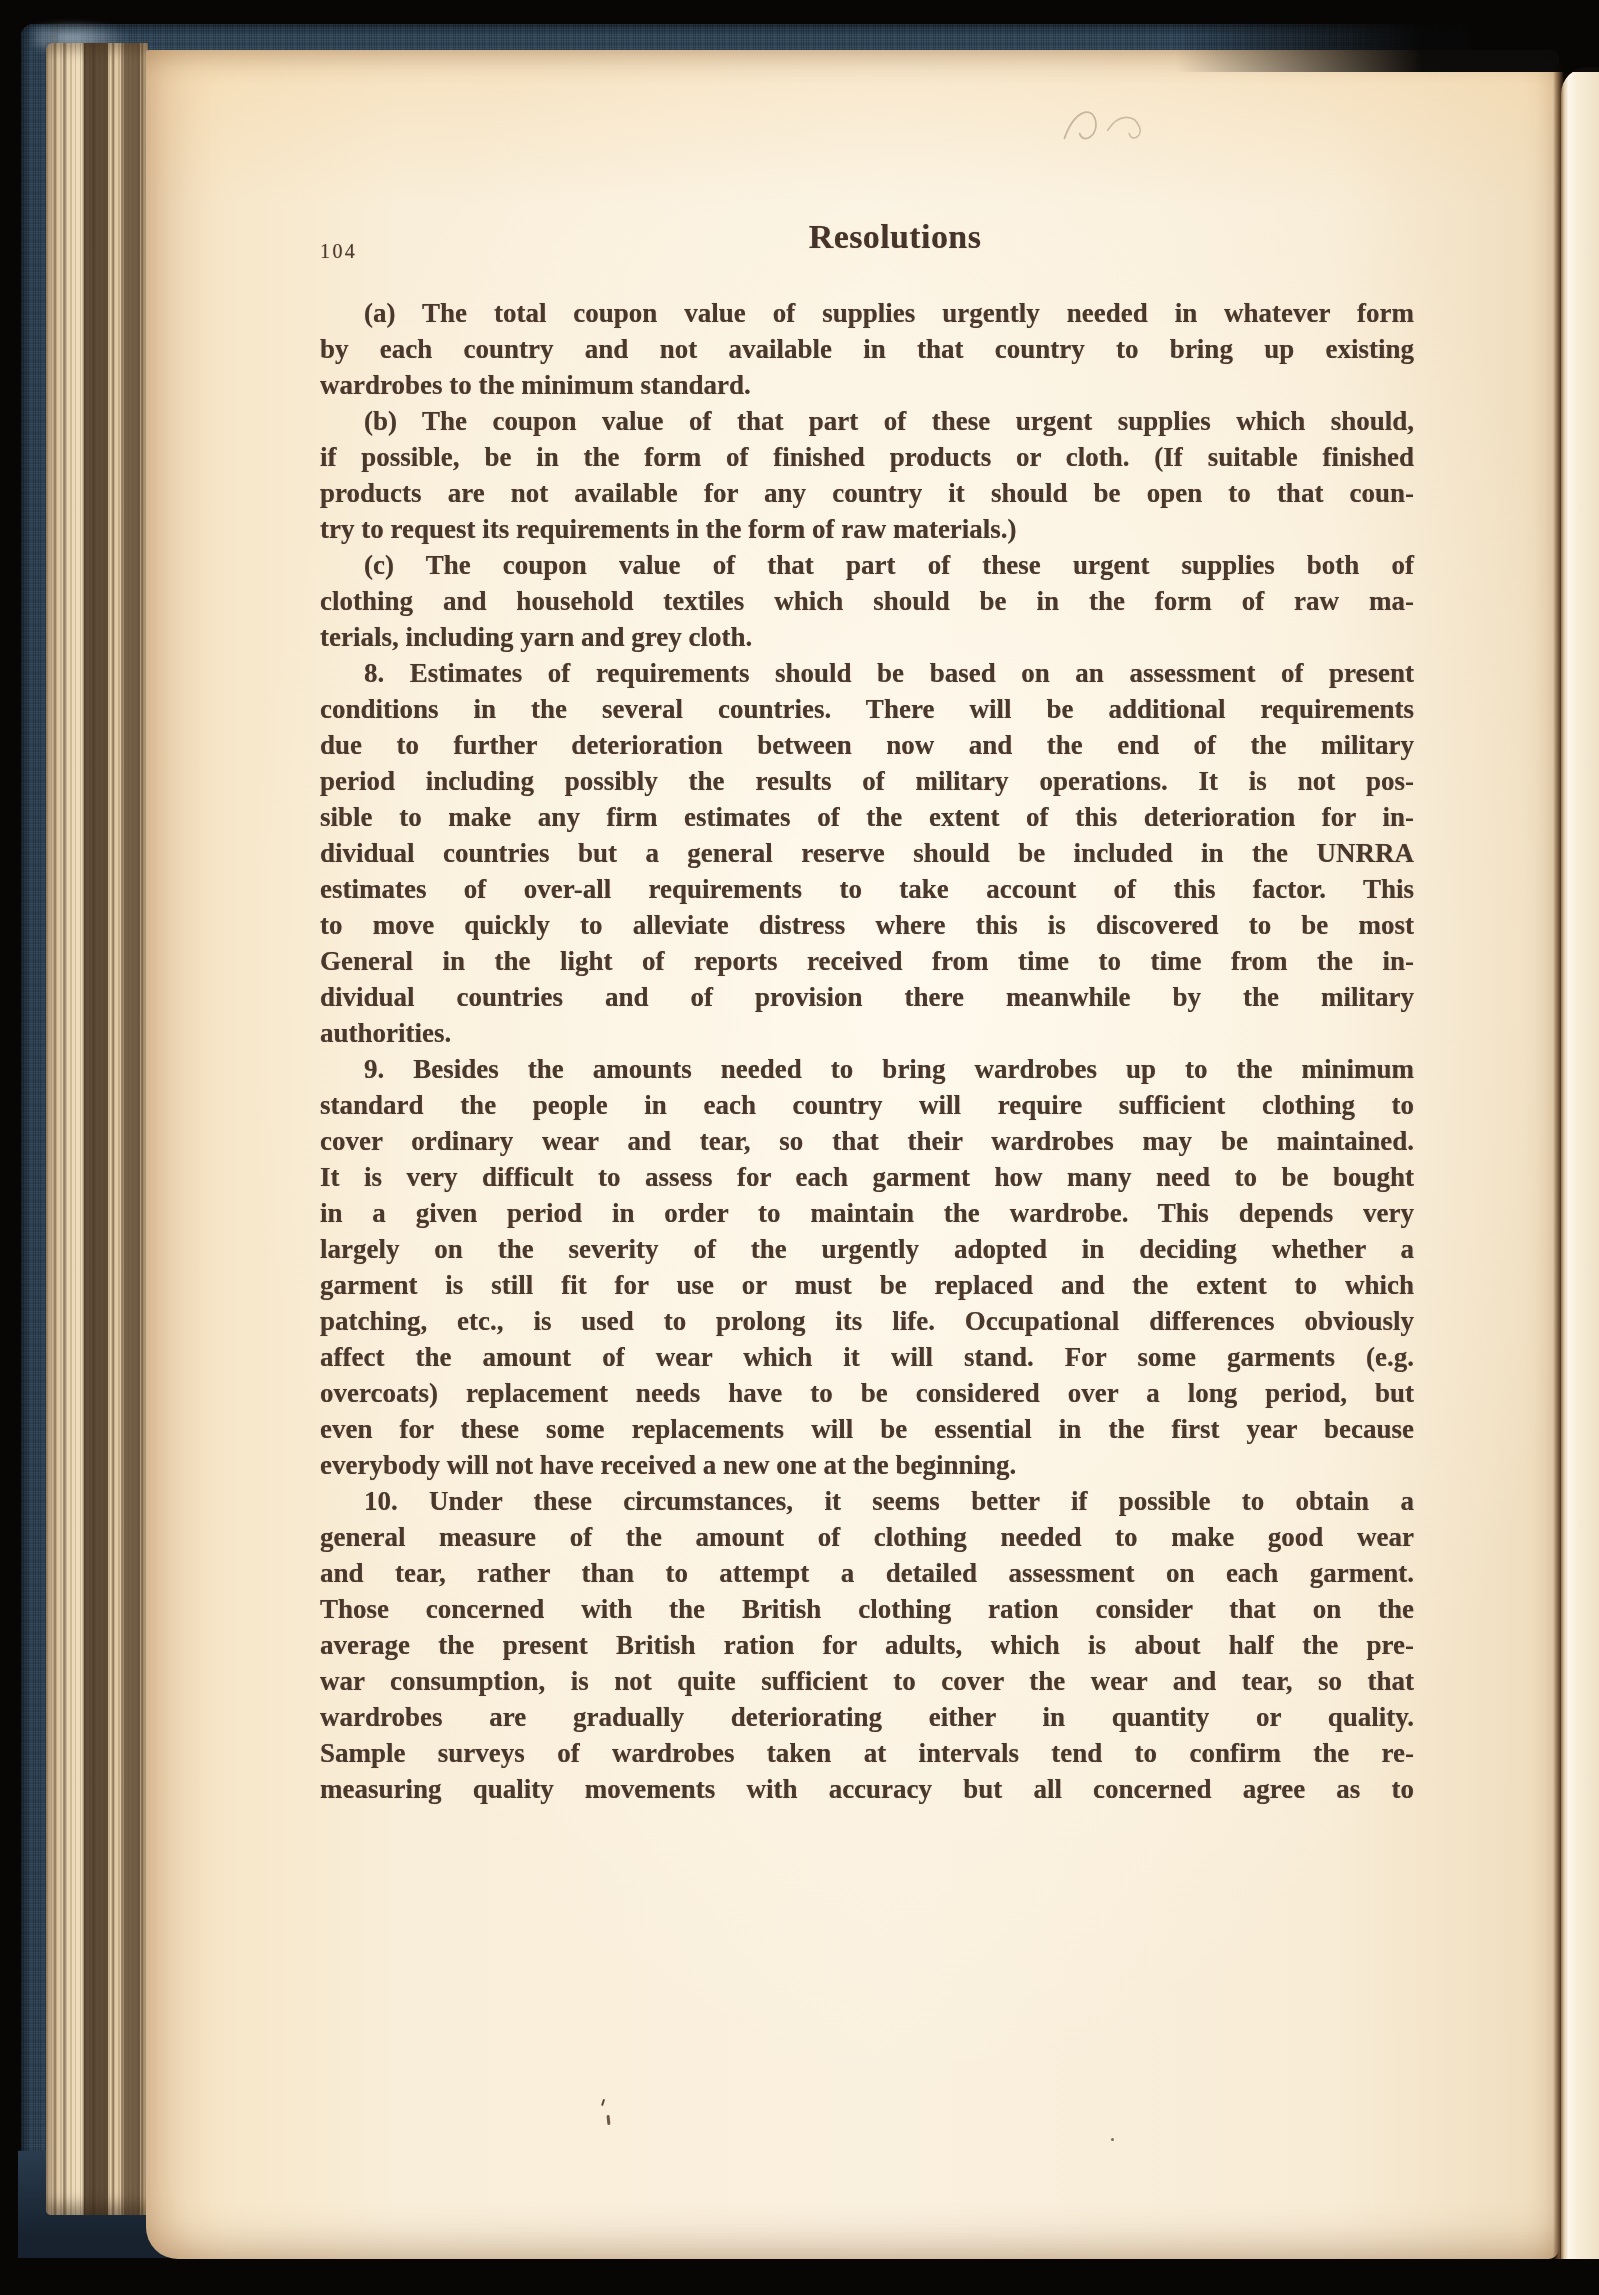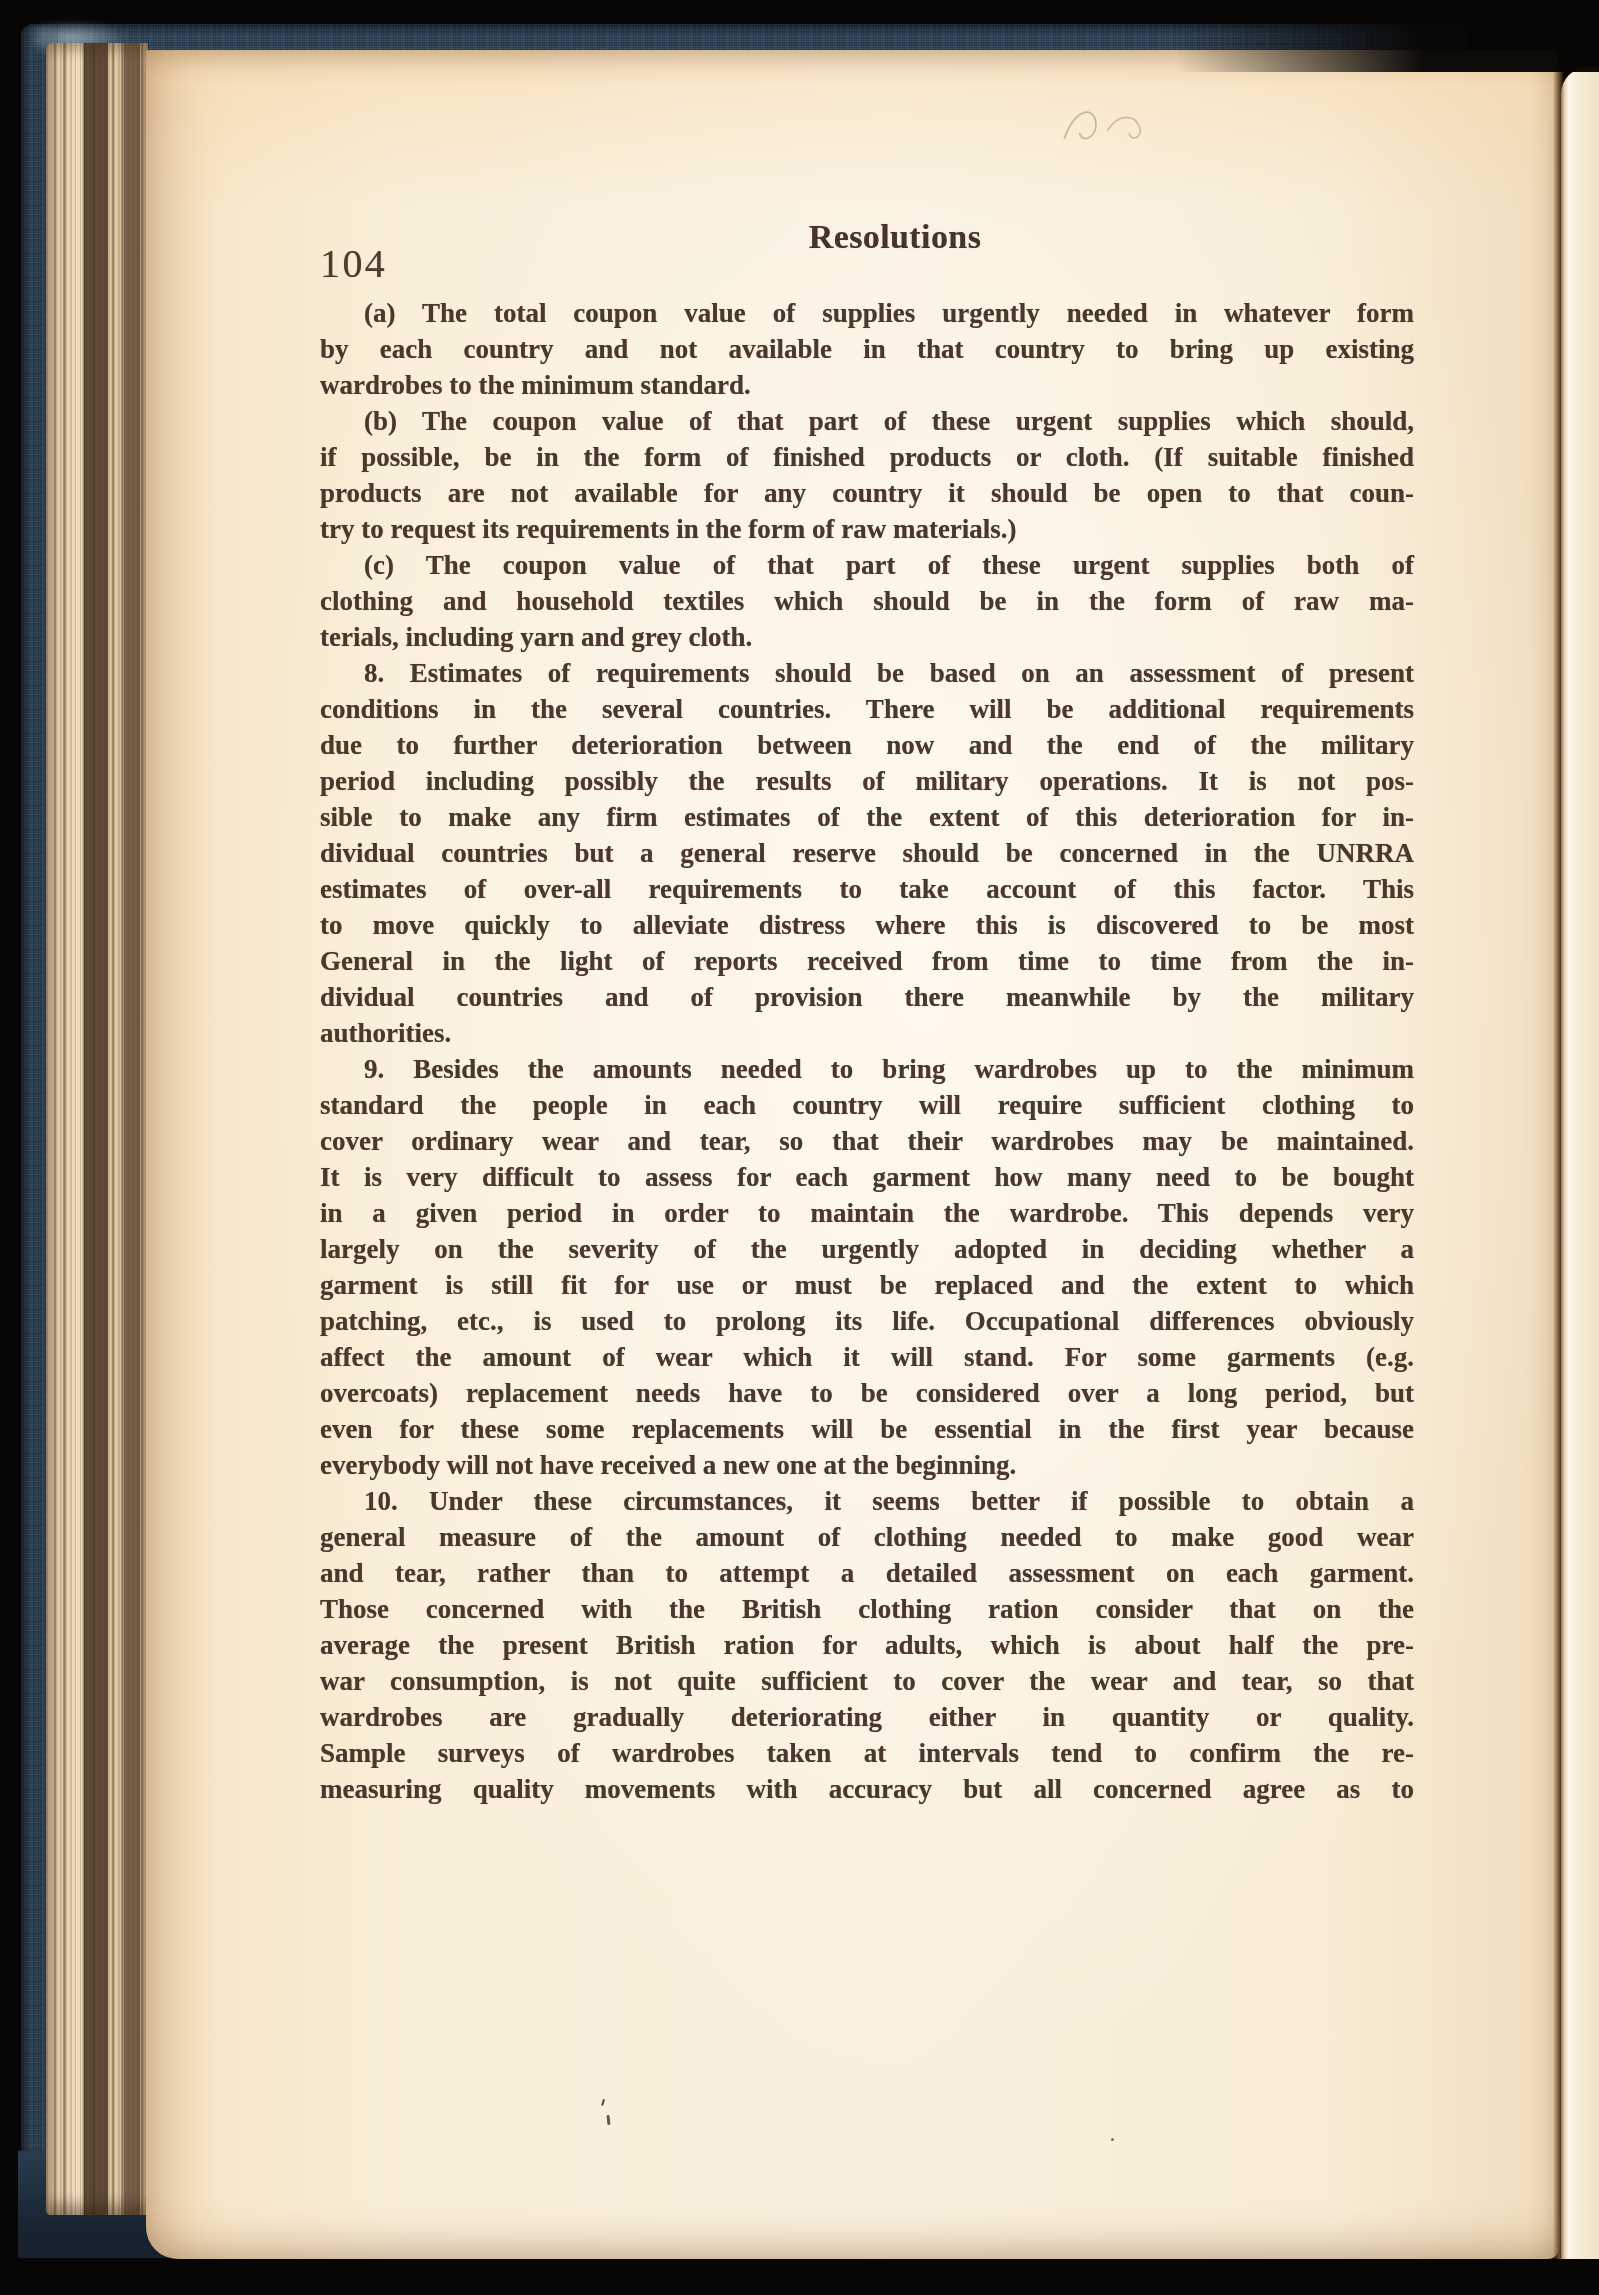--- a/index.html
+++ b/index.html
@@ -96,21 +96,21 @@
   }
   .shadow-top-right{
     position:absolute;left:1176px;top:0;width:424px;height:72px;
     background:linear-gradient(90deg, rgba(7,6,5,0), rgba(7,6,5,.97) 58%);
     z-index:4;
   }
 
   
   .page-number{
     position:absolute;left:174px;top:190px;
-    font-size:40px;color:#4e3a2e;letter-spacing:2.4px;
+    font-size:20px;color:#4e3a2e;letter-spacing:2.4px;
     text-shadow:0 0 0.8px rgba(78,58,46,.55);
   }
   .running-header{
     position:absolute;left:174px;top:168px;width:1094px;
     padding-left:56px;box-sizing:border-box;
     text-align:center;font-size:34px;color:#46332a;letter-spacing:0.4px;
     text-shadow:0 0 0.8px rgba(70,51,41,.5);
     font-weight:bold;
   }
   .body-text{
@@ -165,21 +165,21 @@
           <div class="line first">(c) The coupon value of that part of these urgent supplies both of</div>
           <div class="line">clothing and household textiles which should be in the form of raw ma-</div>
           <div class="line last">terials, including yarn and grey cloth.</div>
         </div>
         <div class="para">
           <div class="line first">8. Estimates of requirements should be based on an assessment of present</div>
           <div class="line">conditions in the several countries. There will be additional requirements</div>
           <div class="line">due to further deterioration between now and the end of the military</div>
           <div class="line">period including possibly the results of military operations. It is not pos-</div>
           <div class="line">sible to make any firm estimates of the extent of this deterioration for in-</div>
-          <div class="line">dividual countries but a general reserve should be concerned in the UNRRA</div>
+          <div class="line">dividual countries but a general reserve should be included in the UNRRA</div>
           <div class="line">estimates of over-all requirements to take account of this factor. This</div>
           <div class="line">to move quickly to alleviate distress where this is discovered to be most</div>
           <div class="line">General in the light of reports received from time to time from the in-</div>
           <div class="line">dividual countries and of provision there meanwhile by the military</div>
           <div class="line last">authorities.</div>
         </div>
         <div class="para">
           <div class="line first">9. Besides the amounts needed to bring wardrobes up to the minimum</div>
           <div class="line">standard the people in each country will require sufficient clothing to</div>
           <div class="line">cover ordinary wear and tear, so that their wardrobes may be maintained.</div>

